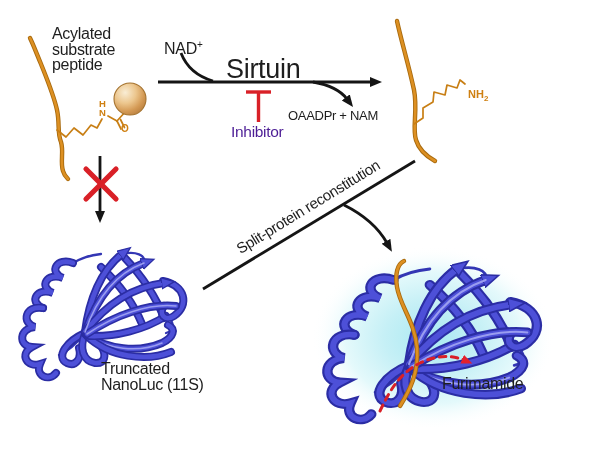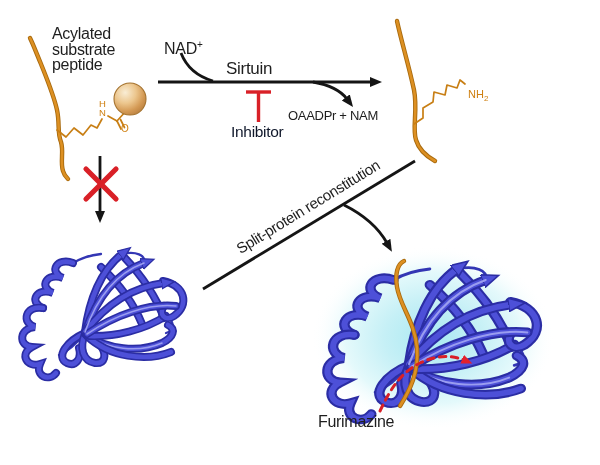--- a/index.html
+++ b/index.html
@@ -3,26 +3,26 @@
 <meta charset="utf-8">
 <style>
   html,body{margin:0;padding:0;background:#fff;}
   #canvas{
     position:relative;width:600px;height:465px;background:#ffffff;overflow:hidden;
     font-family:"Liberation Sans", sans-serif;
   }
   #gfx{position:absolute;left:0;top:0;}
   .lbl{position:absolute;font-size:16px;line-height:15.5px;white-space:pre-line;
        color:#1e1e1e;letter-spacing:-0.3px;}
-  .big{font-size:17px;line-height:22px;}
+  .big{font-size:27px;line-height:22px;}
   .mid{font-size:13px;}
-  .red{color:#0f172a;}
+  .red{color:#4c1d95;}
   .ctr{text-align:center;}
   .rot{transform:rotate(-31.5deg);transform-origin:50% 50%;}
-  .chem{position:absolute;font-weight:normal;font-size:10px;line-height:10px;
+  .chem{position:absolute;font-weight:bold;font-size:10px;line-height:10px;
         color:#cf8012;white-space:pre-line;}
   .chem sub{font-size:8px;}
   .sp{font-size:10px;vertical-align:super;}
   
   .pD{fill:none;stroke:#2b2da4;stroke-width:8;stroke-linecap:round;}
   .pM{fill:none;stroke:#4d50d8;stroke-width:4.6;stroke-linecap:round;}
   .pH{fill:none;stroke:#9a9df0;stroke-width:1.6;stroke-linecap:round;}
   .ln{fill:none;stroke:#3336b4;stroke-width:2.3;stroke-linecap:round;}
   
   .oD{fill:none;stroke:#a86a0e;stroke-width:4.4;stroke-linecap:round;}
@@ -158,19 +158,21 @@
 </svg>
 
 <div class="lbl" style="left:52px;top:26px">Acylated
 substrate
 peptide</div>
 <div class="lbl" style="left:164px;top:37px"><span>NAD</span><span class="sp">+</span></div>
 <div class="lbl big" style="left:226px;top:58px">Sirtuin</div>
 <div class="lbl red" style="left:231px;top:124px;font-size:15.5px">Inhibitor</div>
 <div class="lbl mid" style="left:288px;top:108px">OAADPr + NAM</div>
 <div class="lbl ctr rot" style="left:186px;top:199px;width:244px;font-size:15px">Split-protein reconstitution</div>
-<div class="lbl" style="left:318px;top:414px">Furimazine</div>
+<div class="lbl" style="left:101px;top:361px">Truncated
+NanoLuc (11S)</div>
+<div class="lbl" style="left:442px;top:376px">Furimamide</div>
 <div class="chem" style="left:468px;top:89px;font-size:11px"><span>NH</span><sub>2</sub></div>
 <div class="chem ctr" style="left:99px;top:100px;line-height:8.5px;font-size:9.5px">H
 N</div>
 <div class="chem" style="left:121px;top:124px">O</div>
 
 </div>
 
 </body></html>

